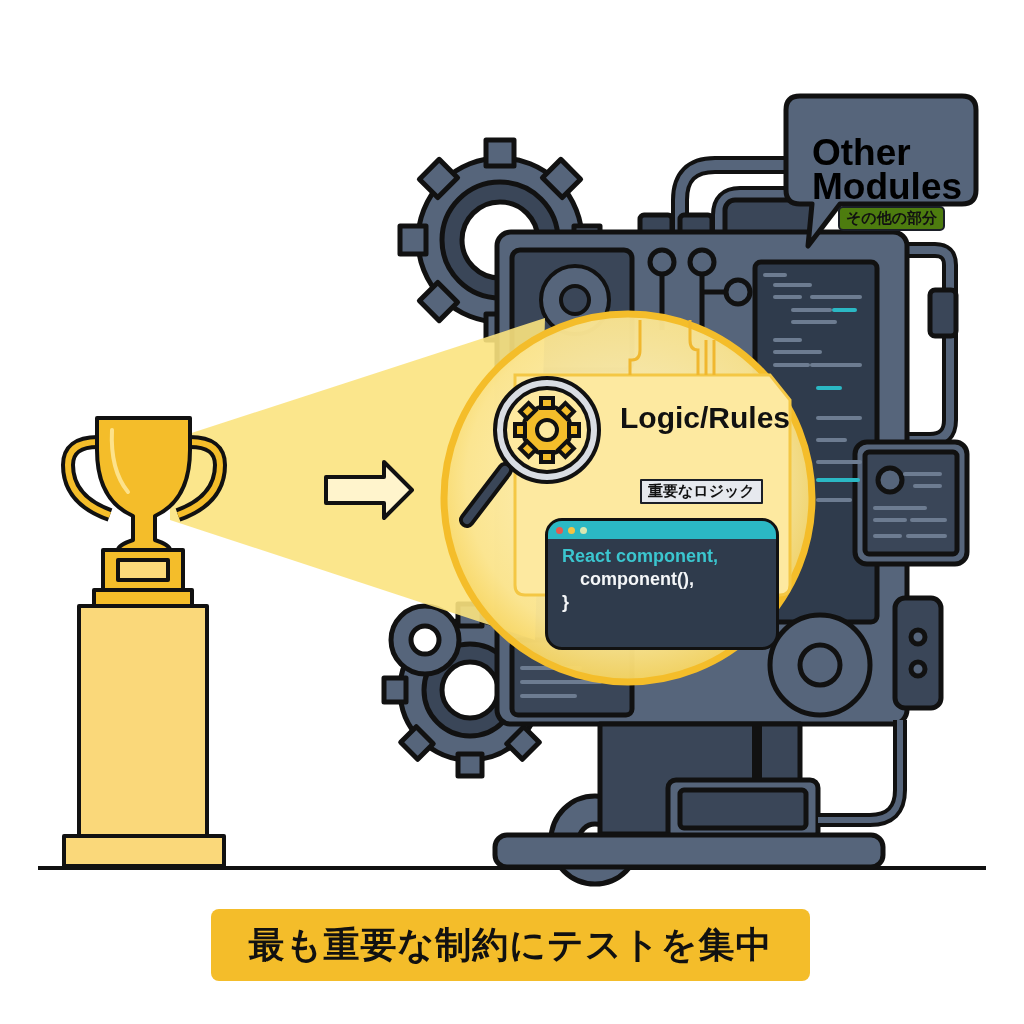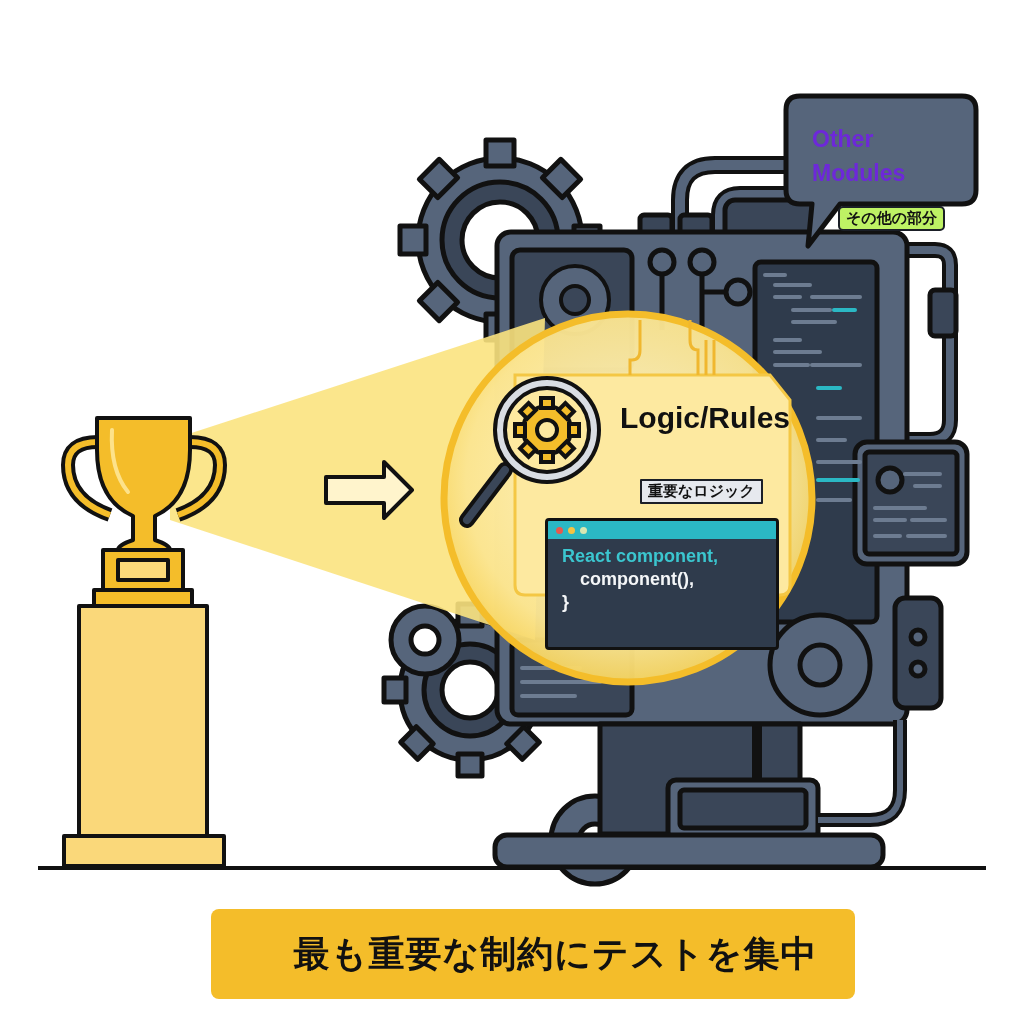--- a/index.html
+++ b/index.html
@@ -1,29 +1,29 @@
 <!DOCTYPE html>
 <html><head>
 <meta charset="utf-8">
 <style>
   html, body { margin:0; padding:0; background:#ffffff; }
   body { width:1024px; height:1024px; position:relative; overflow:hidden; font-family:"Liberation Sans","DejaVu Sans",sans-serif; }
   #stage { position:absolute; left:0; top:0; width:1024px; height:1024px; }
   .lbl { position:absolute; font-family:"Liberation Sans","DejaVu Sans",sans-serif; font-weight:bold; }
-  #other-title { left:812px; top:122px; color:#6d28d9; font-size:23px; line-height:34px; }
-  #other-sub { left:838px; top:206px; background:#bef264; border:2px solid #1b1f27; border-radius:5px; padding:1px 6px; font-size:15px; font-weight:bold; color:#111; }
+  #other-title { left:812px; top:136px; color:#000000; font-size:37px; line-height:34px; }
+  #other-sub { left:838px; top:206px; background:#4d7c0f; border:2px solid #1b1f27; border-radius:5px; padding:1px 6px; font-size:15px; font-weight:bold; color:#111; }
   #core-title { left:620px; top:400px; color:#111111; font-size:30px; line-height:36px; }
   #core-sub { left:640px; top:479px; background:#e6e9ee; border:2px solid #1b1f27; border-radius:1px; padding:1px 6px; font-size:15px; color:#111; }
-  #code { position:absolute; left:545px; top:518px; width:228px; height:126px; background:#2f3b4c; border:3px solid #111; border-radius:4px; overflow:hidden; }
+  #code { position:absolute; left:545px; top:518px; width:228px; height:126px; background:#2f3b4c; border:3px solid #111; border-radius:17px; overflow:hidden; }
   #code .bar { height:18px; background:#2bb8c4; display:flex; align-items:center; gap:5px; padding-left:8px; }
   #code .dot { width:7px; height:7px; border-radius:50%; }
   #code .lines { padding:6px 0 0 14px; font-size:18px; font-weight:bold; line-height:23px; color:#f4f6f8; }
   #code .l1 { color:#3bc6cf; }
   #code .l2, #code .l3 { padding-left:18px; }
-  #banner { position:absolute; left:211px; top:909px; width:599px; height:90px; background:#f4bd2a; border-radius:8px; display:flex; align-items:center; justify-content:center;padding-left:45px; }
+  #banner { position:absolute; left:211px; top:909px; width:599px; height:72px; background:#f4bd2a; border-radius:8px; display:flex; align-items:center; justify-content:center; }
   #banner span { font-size:36px; font-weight:bold; color:#111; letter-spacing:1px; }
 </style>
 </head>
 <body>
 
 <svg id="stage" viewBox="0 0 1024 1024" xmlns="http://www.w3.org/2000/svg">
   <defs>
     <radialGradient id="lensGrad" cx="50%" cy="45%" r="55%">
       <stop offset="0%" stop-color="#fff6cf"></stop>
       <stop offset="80%" stop-color="#fbe591"></stop>

